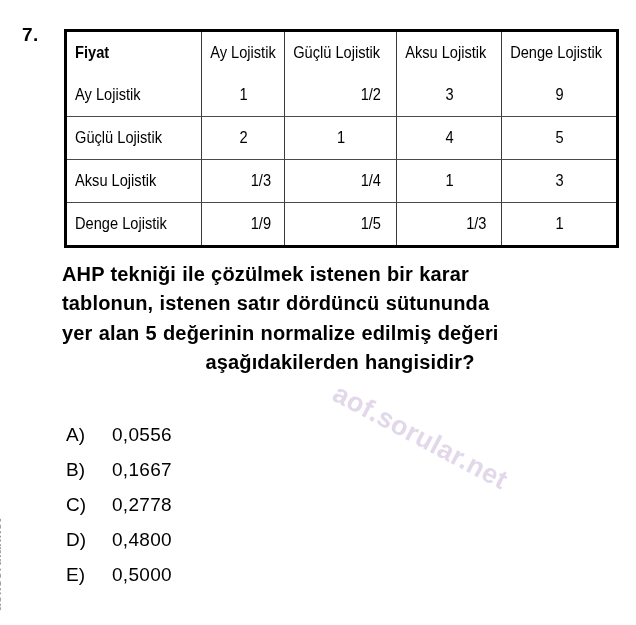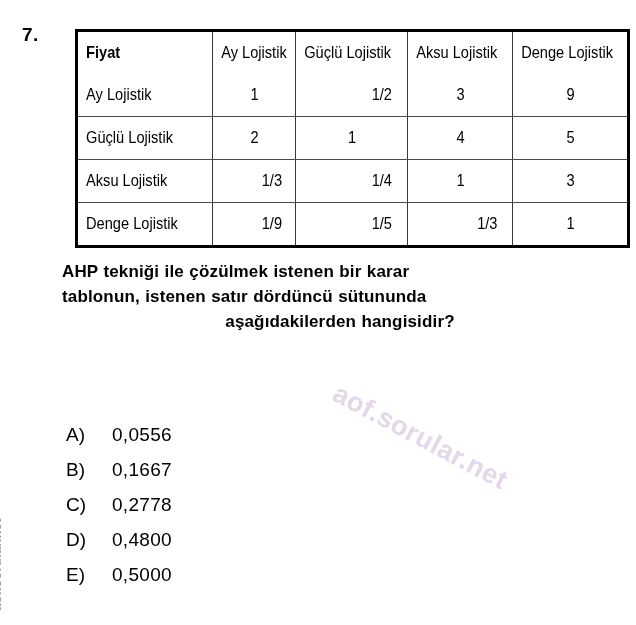--- a/index.html
+++ b/index.html
@@ -22,21 +22,21 @@
     left: 22px;
     top: 24px;
     font-size: 19px;
     font-weight: bold;
     letter-spacing: 0.5px;
   }
 
   
   #matrix-table-wrap {
     position: absolute;
-    left: 75px;
+    left: 64px;
     top: 29px;
     width: 552px;
   }
   table.matrix {
     border-collapse: collapse;
     width: 552px;
     table-layout: fixed;
     font-family: "Liberation Sans", sans-serif;
   }
   table.matrix td, table.matrix th {
@@ -89,21 +89,21 @@
   col.c2 { width: 112px; }
   col.c3 { width: 105px; }
   col.c4 { width: 116px; }
 
   
   #question-text {
     position: absolute;
     left: 62px;
     top: 260px;
     width: 556px;
-    font-size: 17px;
+    font-size: 20px;
     font-weight: bold;
     line-height: 1.47;
     text-align: justify;
     text-justify: inter-word;
     letter-spacing: 0.15px;
     word-spacing: 0.5px;
   }
   #question-text .lastline {
     text-align: center;
   }
@@ -208,20 +208,21 @@
         <td class="num-right">1/3</td>
         <td class="num-center">1</td>
       </tr>
     </tbody>
   </table>
 </div>
 
 <div id="question-text">
   <div>AHP tekniği ile çözülmek istenen bir karar</div>
   <div>tablonun, istenen satır dördüncü sütununda</div>
+  <div>yer alan 5 değerinin normalize edilmiş değeri</div>
   <div class="lastline">aşağıdakilerden hangisidir?</div>
 </div>
 
 <div id="options">
   <div class="option-row">
     <span class="option-letter">A)</span>
     <span class="option-value">0,0556</span>
   </div>
   <div class="option-row">
     <span class="option-letter">B)</span>

